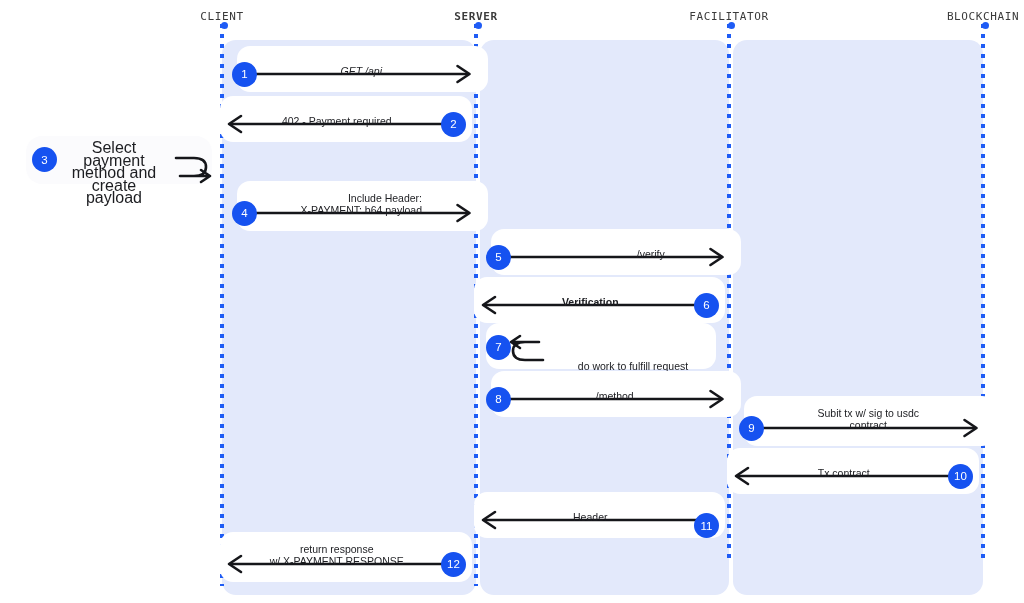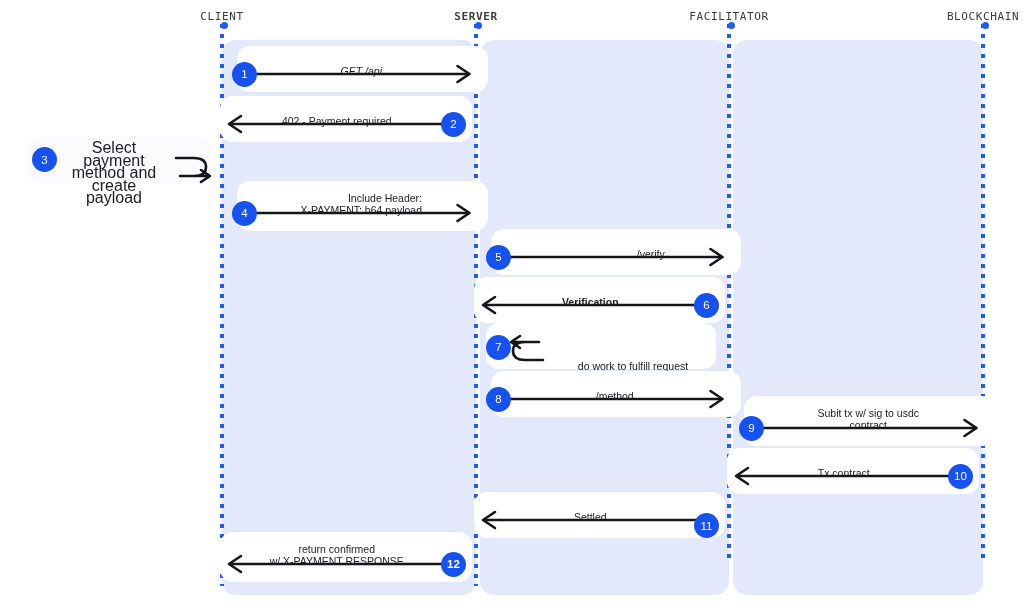--- a/index.html
+++ b/index.html
@@ -230,24 +230,24 @@
         <path class="arrow-head" d="M 23 4 L 11 12 L 23 20"></path>
       </svg>
       <div class="badge" style="left: 948px; top: 463.5px;">10</div>
       <div class="msg-label" style="left: 843.75px; top: 467px;">Tx contract</div>
       <div class="bubble" style="left: 474px; top: 492px; width: 250.5px; height: 46px;"></div>
       <svg class="arrow-svg" width="248.5" height="24" style="left: 472px; top: 508px;">
         <path class="arrow-line" d="M 12 12 L 236.5 12"></path>
         <path class="arrow-head" d="M 23 4 L 11 12 L 23 20"></path>
       </svg>
       <div class="badge" style="left: 694px; top: 513px;">11</div>
-      <div class="msg-label" style="left: 590.25px; top: 511px;">Settled</div>
+      <div class="msg-label" style="left: 590.25px; top: 511px;">Header</div>
       <div class="bubble" style="left: 220px; top: 532px; width: 251.5px; height: 50px;"></div>
       <svg class="arrow-svg" width="249.5" height="24" style="left: 218px; top: 552px;">
         <path class="arrow-line" d="M 12 12 L 237.5 12"></path>
         <path class="arrow-head" d="M 23 4 L 11 12 L 23 20"></path>
       </svg>
-      <div class="badge" style="left: 441px; top: 551.5px; font-weight: bold;">12</div>
-      <div class="msg-label" style="left: 336.75px; top: 543px;">return confirmed
+      <div class="badge" style="left: 441px; top: 551.5px;">12</div>
+      <div class="msg-label" style="left: 336.75px; top: 543px;">return response
 w/ X-PAYMENT RESPONSE</div>
     </div>
 
 </div>
 
 </body></html>

